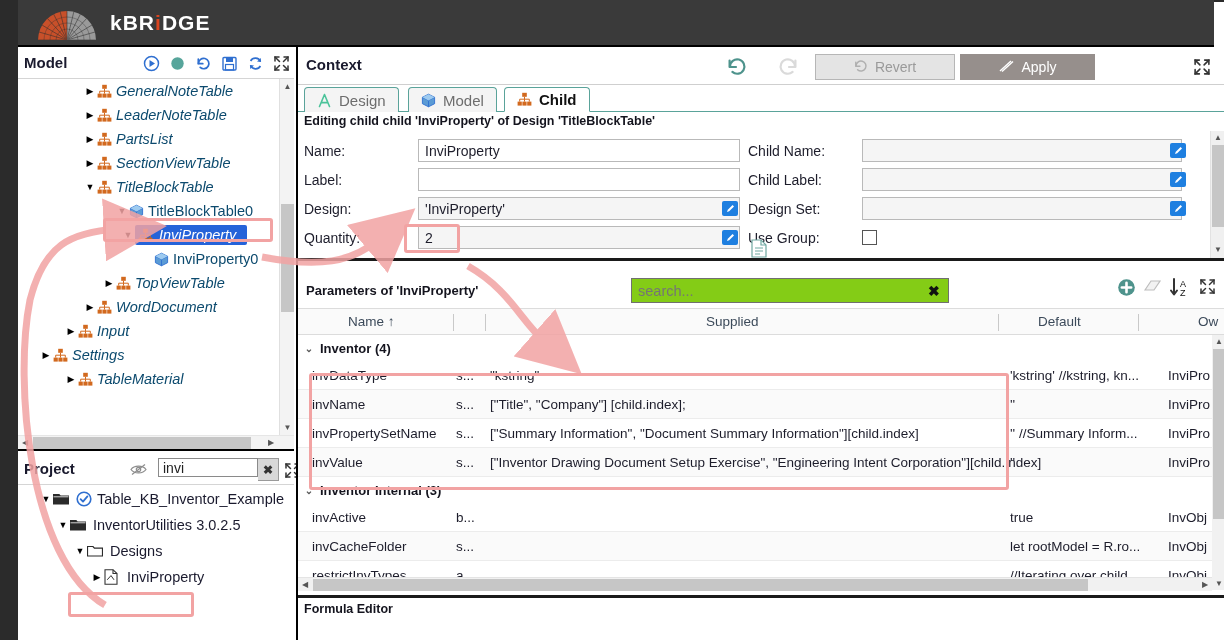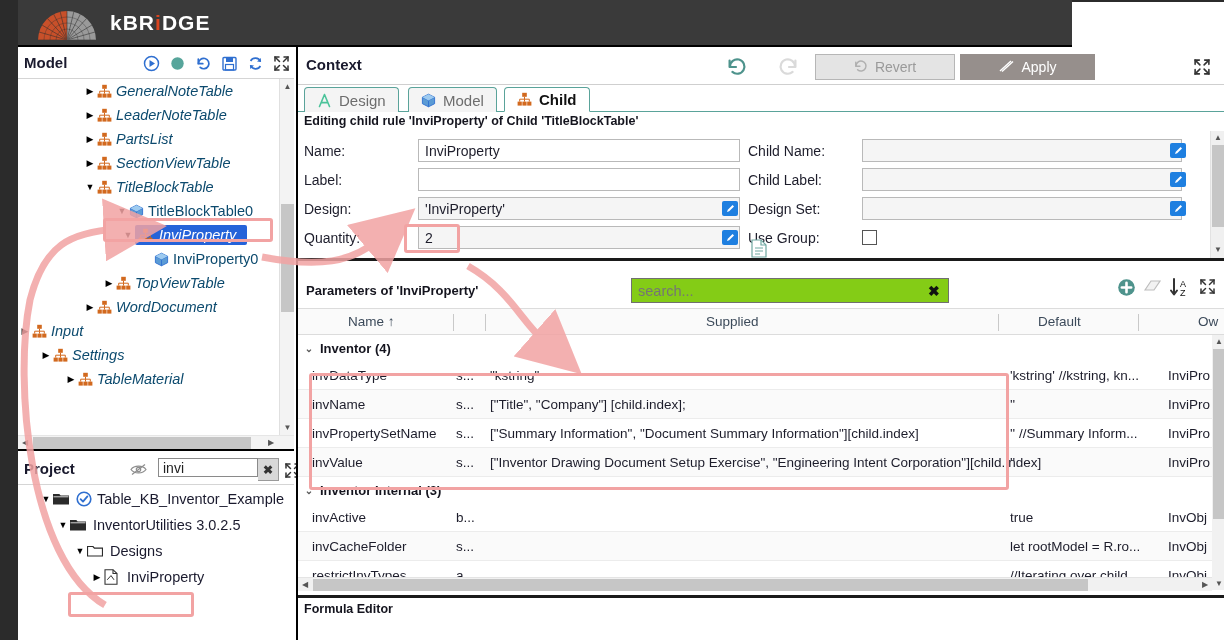--- a/index.html
+++ b/index.html
@@ -11,21 +11,21 @@
   }
   
   #app {
     position:absolute; left:0; top:0; width:1224px; height:640px;
     background:#ffffff;
   }
   .frame-dark { position:absolute; background:#2b2b2b; }
 
   
   #topbar {
-    position:absolute; left:18px; top:0px; width:1054px; height:47px;
+    position:absolute; left:18px; top:0px; width:1196px; height:47px;
     background:#3a3a3a;
     border-bottom:2px solid #000;
     padding-left:24px;
   }
   #logo-wrap { position:absolute; left:16px; top:6px; display:flex; align-items:center; gap:10px; }
   .logo-arch { position:relative; width:66px; height:34px; overflow:hidden; }
   .logo-arch svg { display:block; }
   .logo-text { color:#ffffff; font-size:21px; font-weight:bold; letter-spacing:1px; }
   .logo-text .dot { color:#d9441f; }
 
@@ -369,21 +369,21 @@
             <span class="tw closed"></span>
             <span class="t-ico"><svg width="15" height="15" viewBox="0 0 15 15">
                 <rect x="5.2" y="0.8" width="4.6" height="4" fill="#d2691e"></rect>
                 <rect x="0.6" y="9.6" width="4.2" height="4" fill="#d2691e"></rect>
                 <rect x="5.4" y="9.6" width="4.2" height="4" fill="#d2691e"></rect>
                 <rect x="10.2" y="9.6" width="4.2" height="4" fill="#d2691e"></rect>
                 <path d="M7.5,4.8 L7.5,7.2 M2.7,9.6 L2.7,7.2 L12.3,7.2 L12.3,9.6 M7.5,7.2 L7.5,9.6" stroke="#d2691e" stroke-width="1" fill="none"></path>
               </svg></span>
             <span class="t-lbl">WordDocument</span>
           </div>
-          <div class="tnode" style="">
+          <div class="tnode" style="padding-left: 46px;">
             <span class="tw closed"></span>
             <span class="t-ico"><svg width="15" height="15" viewBox="0 0 15 15">
                 <rect x="5.2" y="0.8" width="4.6" height="4" fill="#d2691e"></rect>
                 <rect x="0.6" y="9.6" width="4.2" height="4" fill="#d2691e"></rect>
                 <rect x="5.4" y="9.6" width="4.2" height="4" fill="#d2691e"></rect>
                 <rect x="10.2" y="9.6" width="4.2" height="4" fill="#d2691e"></rect>
                 <path d="M7.5,4.8 L7.5,7.2 M2.7,9.6 L2.7,7.2 L12.3,7.2 L12.3,9.6 M7.5,7.2 L7.5,9.6" stroke="#d2691e" stroke-width="1" fill="none"></path>
               </svg></span>
             <span class="t-lbl">Input</span>
           </div>
@@ -581,21 +581,21 @@
               <rect x="0.6" y="9.6" width="4.2" height="4" fill="#d2691e"></rect>
               <rect x="5.4" y="9.6" width="4.2" height="4" fill="#d2691e"></rect>
               <rect x="10.2" y="9.6" width="4.2" height="4" fill="#d2691e"></rect>
               <path d="M7.5,4.8 L7.5,7.2 M2.7,9.6 L2.7,7.2 L12.3,7.2 L12.3,9.6 M7.5,7.2 L7.5,9.6" stroke="#d2691e" stroke-width="1" fill="none"></path>
             </svg>
           </span>
           <span>Child</span>
         </div>
       </div>
 
-    <div id="edit-note">Editing child rule 'InviProperty' of Child 'TitleBlockTable'</div>
+    <div id="edit-note">Editing child child 'InviProperty' of Design 'TitleBlockTable'</div>
 
     <div id="form-area">
       <div class="form-vscroll">
         <div style="position:absolute;left:0;top:0;width:14px;height:13px;color:#555;font-size:8px;text-align:center;line-height:13px;">▲</div>
         <div style="position:absolute;left:1px;top:14px;width:12px;height:82px;background:#c6c6c6;"></div>
         <div style="position:absolute;left:0;bottom:2px;width:14px;height:13px;color:#555;font-size:8px;text-align:center;line-height:13px;">▼</div>
       </div>
       <div id="form-left">
           <div class="f-lbl" style="left: 6px; top: 12px;">Name:</div>
           <input class="f-in" value="InviProperty" style="left: 120px; top: 8px; width: 322px;">

